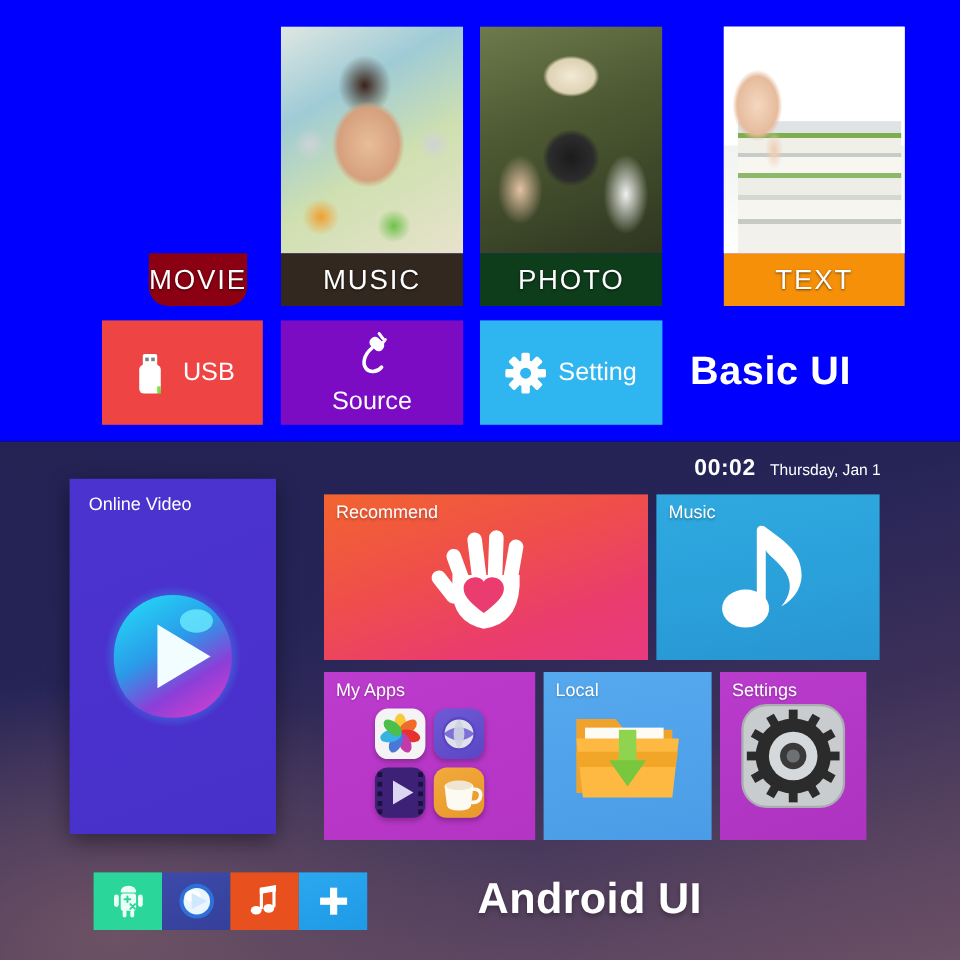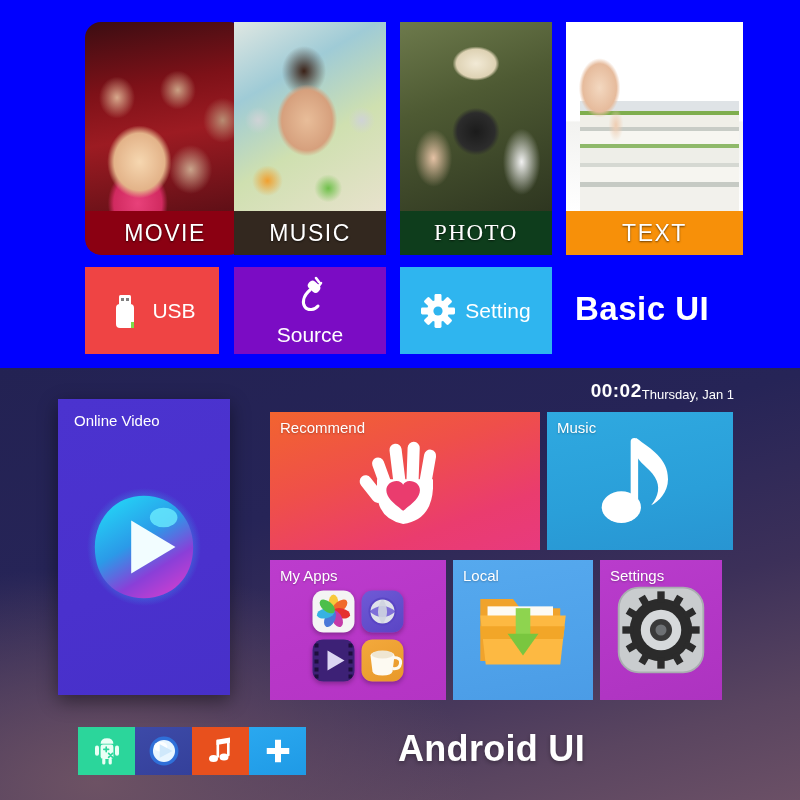--- a/index.html
+++ b/index.html
@@ -19,24 +19,24 @@
 
   .media-row { position:absolute; left:85px; top:22px; width:632px; height:233px; }
   .media-tile {
     position:absolute; top:0; width:134px; height:233px;
     overflow:hidden; display:flex; flex-direction:column;
   }
   .media-tile.t0 { left:0px; border-radius:16px; }
   .media-tile.t1 { left:149px; }
   .media-tile.t2 { left:315px; }
   .media-tile.t3 { left:481px; }
-  .media-tile.t0 { width:160px; }
+  .media-tile.t0 { width:160px;align-items:center; }
   .media-tile.t1 { width:152px; }
-  .media-tile.t2 { width:152px;font-family:Liberation Serif, serif; }
-  .media-tile.t3 { width:177px; }
+  .media-tile.t2 { width:152px; }
+  .media-tile.t3 { width:151px;margin-left:37px; }
 
   .thumb { position:relative; flex:1 1 auto; overflow:hidden; }
   .tile-label {
     height:44px; flex:0 0 44px;
     display:flex; align-items:center; justify-content:center;
     color:#fff; font-size:23px; letter-spacing:1.5px;
     text-shadow:0 1px 2px rgba(0,0,0,.6);
   }
 
   
@@ -119,21 +119,21 @@
   #android-ui {
     position:absolute; left:0; top:368px; width:800px; height:432px;
     background:
       radial-gradient(ellipse 520px 300px at 12% 96%, #6d5264 0%, rgba(109,82,100,0) 72%),
       linear-gradient(165deg, #232253 0%, #262457 34%, #3c3059 62%, #5a4560 84%, #6b5066 100%);
     overflow:hidden;
   }
 
   #status-bar {
     position:absolute; right:66px; top:12px;
-    display:flex; align-items:flex-end; gap:0; color:#fff;
+    display:flex; align-items:center; gap:12px; color:#fff;
   }
   #clock { font-size:19px; font-weight:bold; letter-spacing:.5px; }
   #date-label { font-size:13px; }
 
   #online-video {
     position:absolute; left:58px; top:399px; width:172px; height:296px;
     background:linear-gradient(160deg,#4b33cf 0%,#4a31cd 60%,#4730c9 100%);
     box-shadow:0 6px 18px rgba(0,0,0,.45);
     z-index:5;
   }

